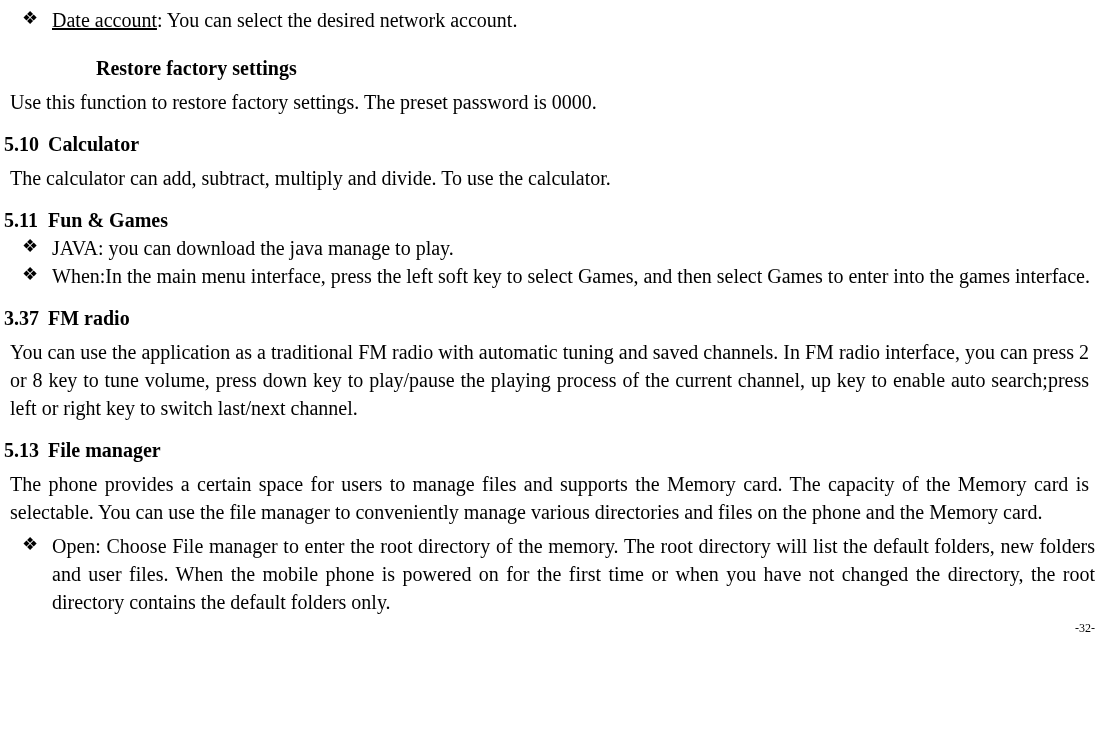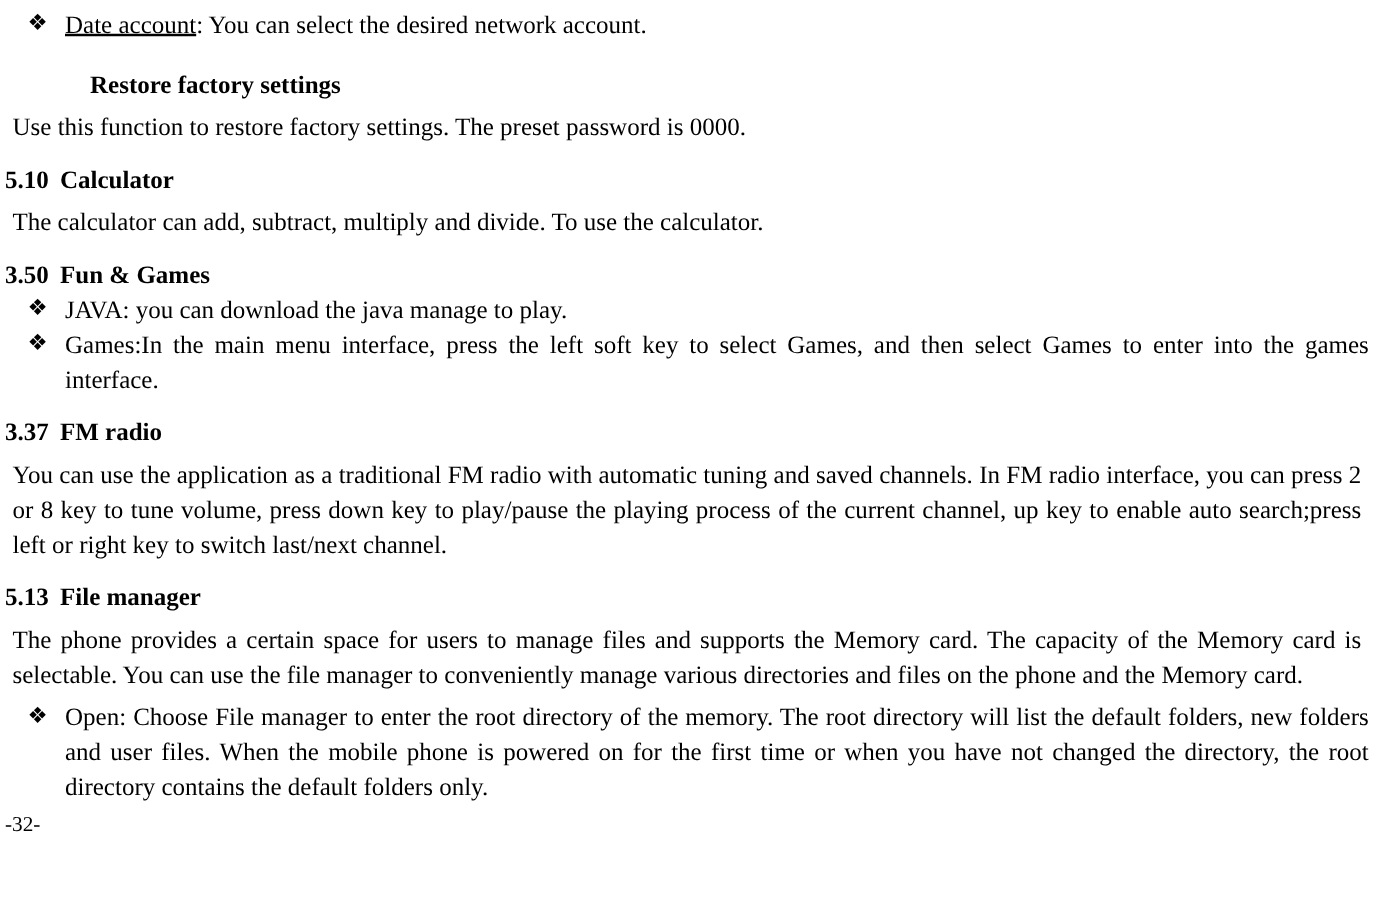--- a/index.html
+++ b/index.html
@@ -27,28 +27,28 @@
   }
   .bold { font-weight: normal; }
   .underline { text-decoration: underline; }
   .sec-heading {
     font-weight: bold;
     margin-top: 14px;
   }
   .sec-num { display:inline-block; width: 44px; }
   .indent-sub {
     font-weight: bold;
-    margin-left: 68px;
+    margin-left: 92px;
     margin-top: 20px;
     margin-bottom: 6px;
   }
   .para { margin: 6px; }
   .page-num {
-    text-align: left;
-    font-size: 17px;
+    text-align: right;
+    font-size: 12px;
     margin-top: 4px;
   }
   .block { margin-bottom: 2px; }
 </style>
 </head>
 <body>
 
 <div class="bullet-row block">
   <div class="bullet">❖</div>
   <div class="bullet-content">
@@ -58,32 +58,32 @@
 
 <div class="indent-sub">Restore factory settings</div>
 <div class="para block">Use this function to restore factory settings. The preset password is 0000.</div>
 
 <div class="sec-heading">
   <span class="sec-num">5.10</span><span>Calculator</span>
 </div>
 <div class="para block">The calculator can add, subtract, multiply and divide. To use the calculator.</div>
 
 <div class="sec-heading">
-  <span class="sec-num">3.50</span><span>Fun &amp; Games</span>
+  <span class="sec-num">5.11</span><span>Fun &amp; Games</span>
 </div>
 <div class="bullet-row">
   <div class="bullet">❖</div>
   <div class="bullet-content">
     <span class="bold">JAVA:</span><span> you can download the java manage to play.</span>
   </div>
 </div>
 <div class="bullet-row block">
   <div class="bullet">❖</div>
   <div class="bullet-content">
-    <span class="bold">Games:</span><span>In the main menu interface, press the left soft key to select Games, and then select Games to enter into the games interface.</span>
+    <span class="bold">When:</span><span>In the main menu interface, press the left soft key to select Games, and then select Games to enter into the games interface.</span>
   </div>
 </div>
 
 <div class="sec-heading">
   <span class="sec-num">3.37</span><span>FM radio</span>
 </div>
 <div class="para block">You can use the application as a traditional FM radio with automatic tuning and saved channels. In FM radio interface, you can press 2 or 8 key to tune volume, press down key to play/pause the playing process of the current channel, up key to enable auto search;press left or right key to switch last/next channel.</div>
 
 <div class="sec-heading">
   <span class="sec-num">5.13</span><span>File manager</span>

